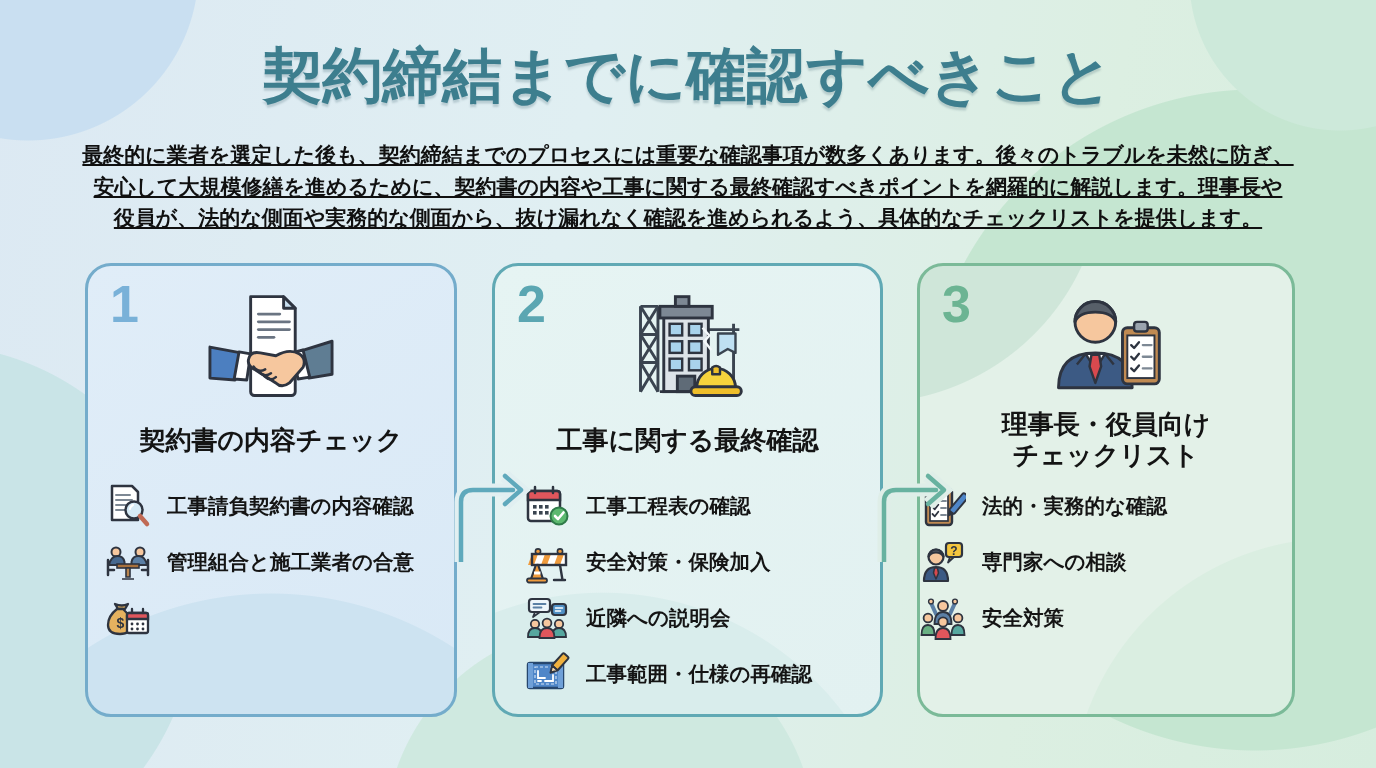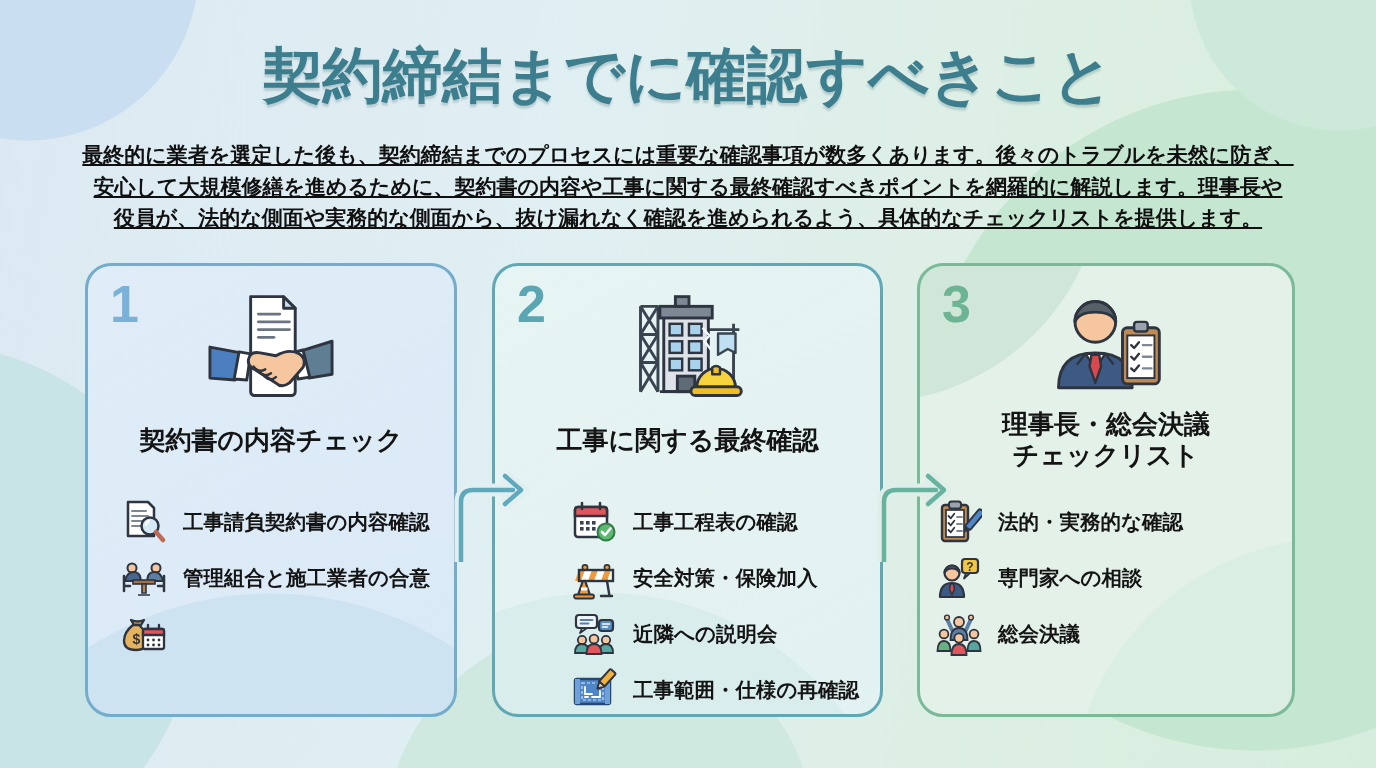--- a/index.html
+++ b/index.html
@@ -38,27 +38,27 @@
                radial-gradient(circle at 112% 120%, #daeee1 0 265px, rgba(0,0,0,0) 266px),
                #e3f1e8;}
   .card-number{position:absolute;top:12px;left:22px;font-size:52px;font-weight:800;line-height:1;}
   .card-icon{position:absolute;top:24px;left:50%;transform:translateX(-50%);width:126px;height:118px;}
   .card-icon svg{width:100%;height:100%;display:block;}
   .card-heading{
     position:absolute;top:142px;left:0;width:100%;height:64px;margin:0;
     display:flex;align-items:center;justify-content:center;text-align:center;
     font-size:26px;font-weight:800;color:#141414;line-height:31px;white-space:pre-line;
   }
-  .card-list{position:absolute;top:212px;left:0;right:0;margin:16px;padding:0;list-style:none;text-align:center;}
+  .card-list{position:absolute;top:212px;left:0;right:0;margin:0;padding:0;list-style:none;text-align:center;}
   .item{height:56px;display:flex;align-items:center;}
   .item-icon{width:46px;height:46px;flex:0 0 46px;margin-right:16px;}
   .item-icon svg{width:100%;height:100%;display:block;}
   .item-label{font-size:20.5px;font-weight:800;color:#141414;white-space:nowrap;}
   .card-1 .card-list{padding-left:17px;}
-  .card-2 .card-list{padding-left:60px;}
+  .card-2 .card-list{padding-left:29px;}
   .card-3 .card-list{}
   .arrow{position:absolute;top:470px;width:84px;height:92px;}
   .arrow svg{width:100%;height:100%;display:block;}
   .arrow-1{left:447px;}
   .arrow-2{left:870px;}
 </style>
 </head>
 <body>
 
 <h1 class="title">契約締結までに確認すべきこと</h1>
@@ -266,21 +266,21 @@
       <g stroke="#2e3440" stroke-width="2.4" fill="none" stroke-linecap="round" stroke-linejoin="round">
         <path d="M91 56 l3 3 5 -6"></path>
           <path d="M91 68 l3 3 5 -6"></path>
           <path d="M91 80 l3 3 5 -6"></path>
       </g>
       <g stroke="#7d8894" stroke-width="2.4" stroke-linecap="round">
         <path d="M103 56 h9 M103 68 h9 M103 80 h9"></path>
       </g>
     </svg>
   </div>
-  <h2 class="card-heading">理事長・総会決議
+  <h2 class="card-heading">理事長・役員向け
 チェックリスト</h2>
   <ul class="card-list">
     <li class="item">
       <span class="item-icon">
         <svg viewBox="0 0 46 46">
           <rect x="6" y="6" width="26" height="36" rx="3" fill="#c08a52" stroke="#2e3440" stroke-width="2.4"></rect>
           <rect x="10" y="11" width="18" height="27" fill="#ffffff" stroke="#2e3440" stroke-width="1.7"></rect>
           <rect x="13" y="2.5" width="12" height="7" rx="2.5" fill="#9aa4ae" stroke="#2e3440" stroke-width="2"></rect>
           <g stroke="#2e3440" stroke-width="1.8" fill="none" stroke-linecap="round" stroke-linejoin="round">
             <path d="M12.5 17 l2.3 2.3 3.5 -4.5"></path>
@@ -321,21 +321,21 @@
           <circle cx="23" cy="11" r="5" fill="#f6c79e" stroke="#2e3440" stroke-width="1.8"></circle>
           <path d="M14.5 29 q0 -12 8.5 -12 q8.5 0 8.5 12 z" fill="#5b7fa5" stroke="#2e3440" stroke-width="1.8"></path>
           <circle cx="8" cy="23" r="4.4" fill="#f6c79e" stroke="#2e3440" stroke-width="1.8"></circle>
           <path d="M1.5 40 q0 -10 6.5 -10 q6.5 0 6.5 10 z" fill="#69b083" stroke="#2e3440" stroke-width="1.8"></path>
           <circle cx="38" cy="23" r="4.4" fill="#f6c79e" stroke="#2e3440" stroke-width="1.8"></circle>
           <path d="M31.5 40 q0 -10 6.5 -10 q6.5 0 6.5 10 z" fill="#56a79f" stroke="#2e3440" stroke-width="1.8"></path>
           <circle cx="23" cy="27" r="4.6" fill="#f6c79e" stroke="#2e3440" stroke-width="1.8"></circle>
           <path d="M15.5 44 q0 -11 7.5 -11 q7.5 0 7.5 11 z" fill="#e0565c" stroke="#2e3440" stroke-width="1.8"></path>
         </svg>
       </span>
-      <span class="item-label">総会決議</span>
+      <span class="item-label">安全対策</span>
     </li>
   </ul>
 </section>
 
 <div class="arrow arrow-1">
   <svg viewBox="0 0 84 92">
     <path d="M14 92 V32 Q14 20 26 20 H66" fill="none" stroke="#e1eff1" stroke-width="13"></path>
     <path d="M58 6 L74 20 L58 34" fill="none" stroke="#e1eff1" stroke-width="13"></path>
     <path d="M14 92 V32 Q14 20 26 20 H66" fill="none" stroke="#5fa9bc" stroke-width="4.5" stroke-linecap="round"></path>
     <path d="M58 6 L74 20 L58 34" fill="none" stroke="#5fa9bc" stroke-width="4.5" stroke-linecap="round" stroke-linejoin="round"></path>

